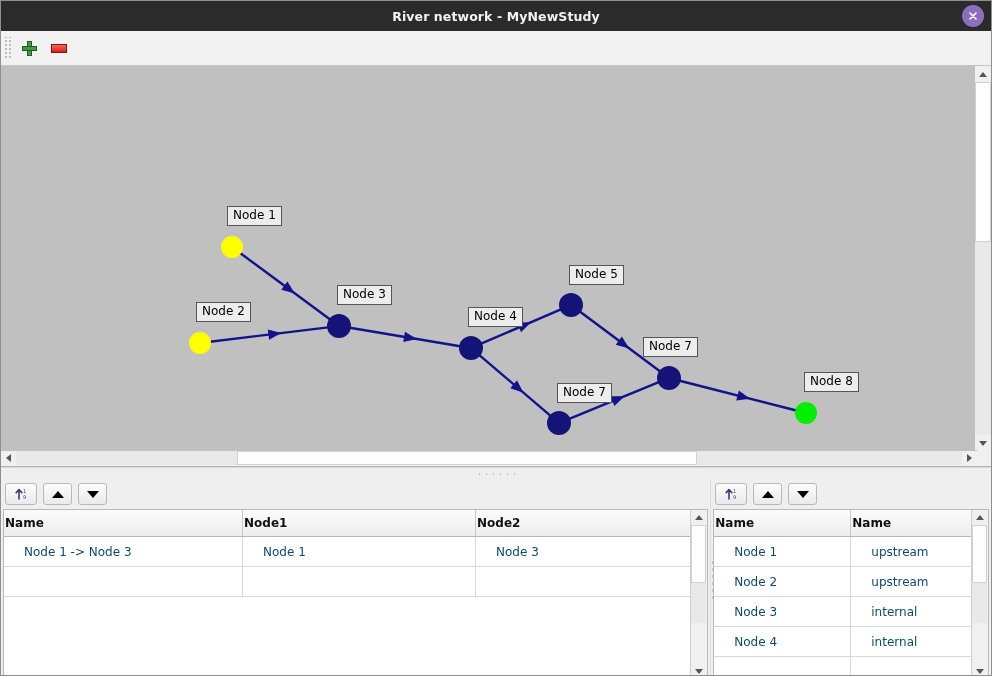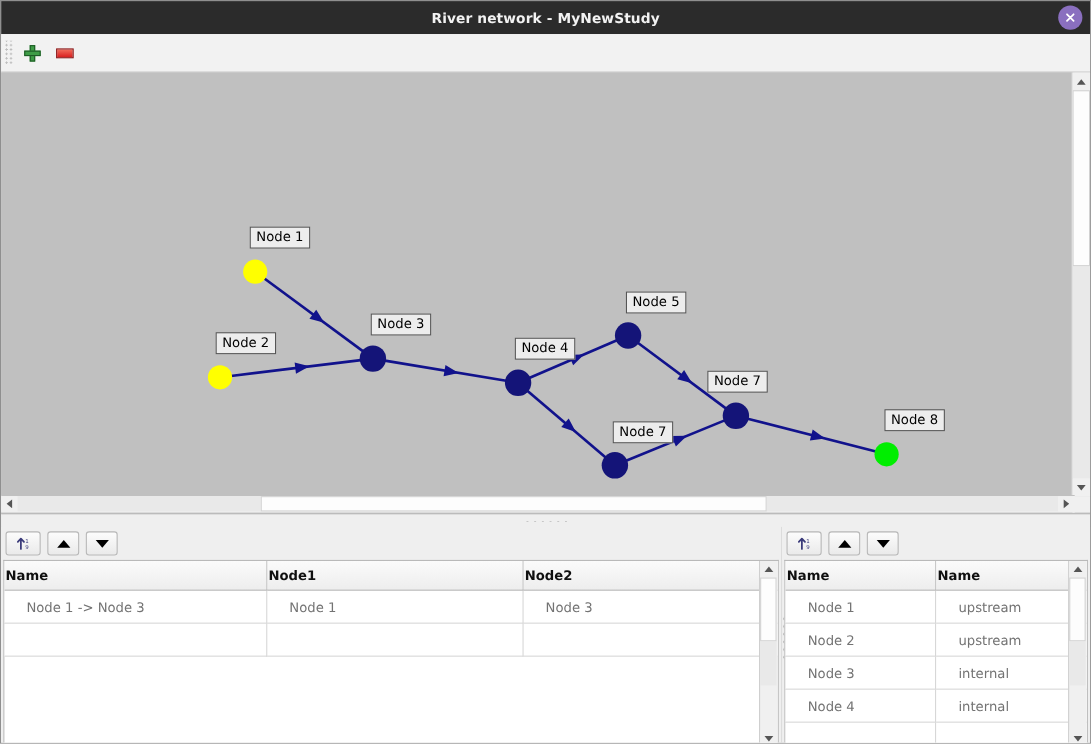--- a/index.html
+++ b/index.html
@@ -257,21 +257,21 @@
     font-weight: bold;
     text-align: left;
     color: #101010;
     user-select: none;
   }
   table.grid td {
     height: 29px;
     border-right: 1px solid #d7d7d7;
     border-bottom: 1px solid #d7d7d7;
     padding: 0 20px;
-    color: #737373;
+    color: #0c4a6e;
     background: #ffffff;
     white-space: nowrap;
     overflow: hidden;
   }
   table.grid th:last-child, table.grid td:last-child { border-right: none; }
   .table-vscroll {
     position: absolute;
     right: 0; top: 0; bottom: 0;
     width: 16px;
     background: #f0f0f0;

